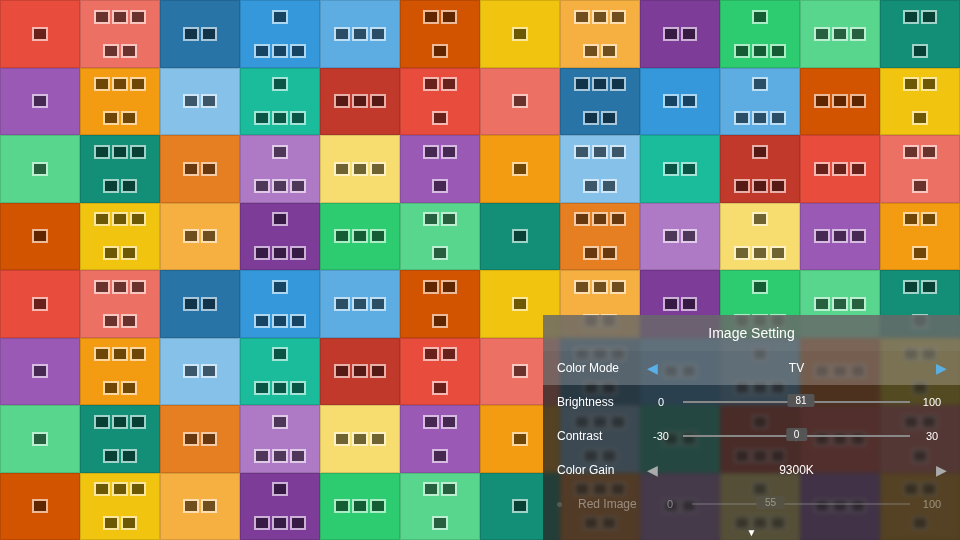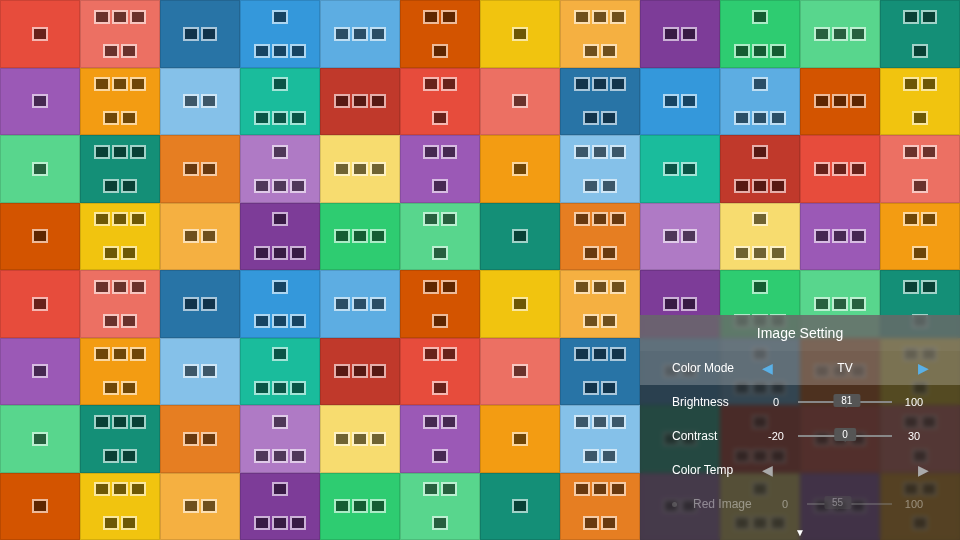--- a/index.html
+++ b/index.html
@@ -1,25 +1,25 @@
 <!DOCTYPE html>
 <html><head>
 <meta charset="utf-8">
 <style>
   html,body{margin:0;padding:0;width:960px;height:540px;overflow:hidden;font-family:Arial,Helvetica,sans-serif;background:#000}
   .bg{position:absolute;inset:0;display:grid;grid-template-columns:repeat(12,1fr);grid-template-rows:repeat(8,1fr)}
   .h{position:relative;display:flex;flex-direction:column;justify-content:space-around;align-items:center;box-shadow:inset 0 0 0 1px rgba(0,0,0,.12)}
   .h .r{display:flex;gap:6px}
   .w{width:12px;height:10px;background:rgba(0,0,0,.55);box-shadow:0 0 0 2px rgba(255,255,255,.6)}
-  .panel{position:absolute;right:0;bottom:0;width:320px;height:225px;background:rgba(40,40,40,.78);backdrop-filter:blur(2px);color:#fff;font-size:12px}
+  .panel{position:absolute;right:0;bottom:0;width:417px;height:225px;background:rgba(40,40,40,.78);backdrop-filter:blur(2px);color:#fff;font-size:12px}
   .tabs{display:flex;height:36px}
   .tab{flex:1;display:flex;align-items:center;justify-content:center;font-size:14px;cursor:pointer}
   .tab.active{background:rgba(255,255,255,.25)}
   .tab.inactive{background:rgba(0,0,0,.3)}
-  .row{display:flex;align-items:center;height:34px;padding:0 32px;gap:10px}
+  .row{display:flex;align-items:center;height:34px;padding:0 14px;gap:10px}
   .row.sel{background:rgba(255,255,255,.22)}
   .row.dim{opacity:.4}
   .lbl{width:80px;font-size:12px}
   .ctl{flex:1;display:flex;align-items:center;justify-content:space-between;gap:8px}
   .chev{width:10px;color:#5ab0e6;font-size:14px;cursor:pointer;user-select:none;text-align:center}
   .chev.gray{color:#aaa}
   .val{flex:1;text-align:center;font-size:12px}
   .slider{flex:1;display:flex;align-items:center;gap:8px}
   .mn,.mx{width:28px;font-size:11px;text-align:center}
   .track{flex:1;height:2px;background:#888;position:relative}
@@ -823,32 +823,33 @@
       <div class="track">
         <div class="knob" id="k-bri" style="left: 52%;">81</div>
       </div>
       <span class="mx">100</span>
     </div>
   </div>
 
   <div class="row">
     <div class="lbl">Contrast</div>
     <div class="slider">
-      <span class="mn">-20</span>
+      <span class="mn">-30</span>
       <div class="track">
         <div class="knob" id="k-con" style="left: 50%;">0</div>
       </div>
       <span class="mx">30</span>
     </div>
   </div>
 
   <div class="row">
-    <div class="lbl">Color Temp</div>
+    <div class="lbl">Color Gain</div>
     <div class="ctl">
       <span class="chev gray">◀</span>
+      <span class="val">9300K</span>
       <span class="chev gray">▶</span>
     </div>
   </div>
 
   <div class="row dim">
     <span class="dot"></span>
     <div class="lbl" style="width:68px">Red Image</div>
     <div class="slider">
       <span class="mn">0</span>
       <div class="track">

